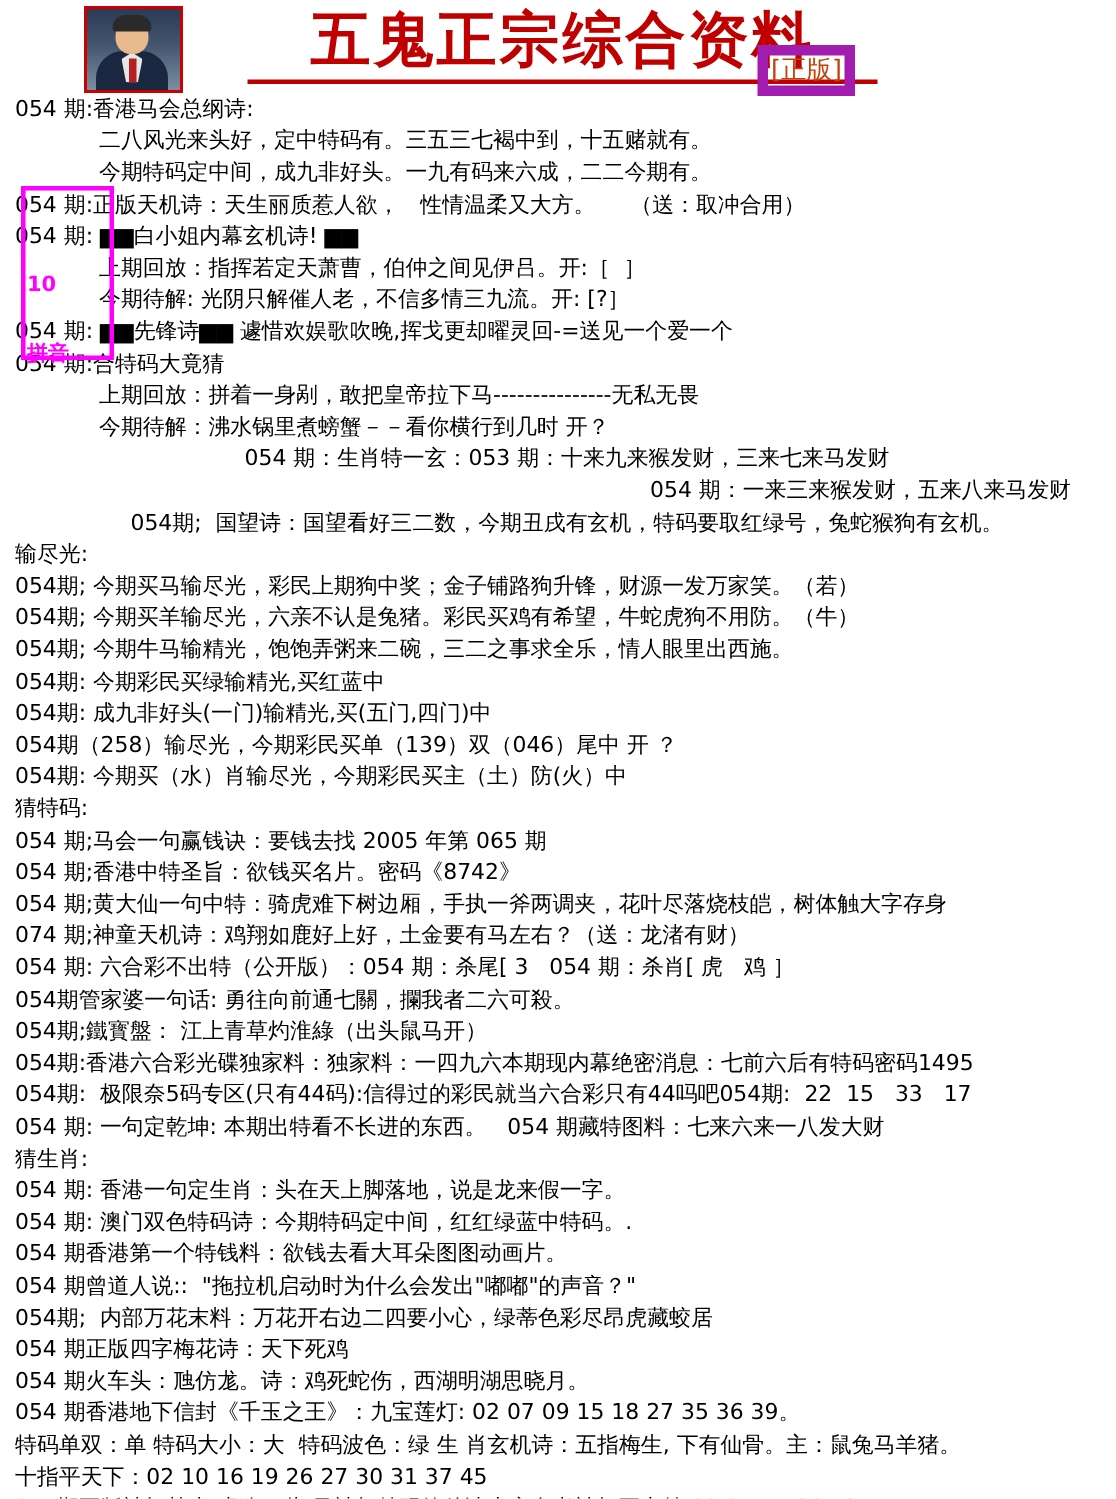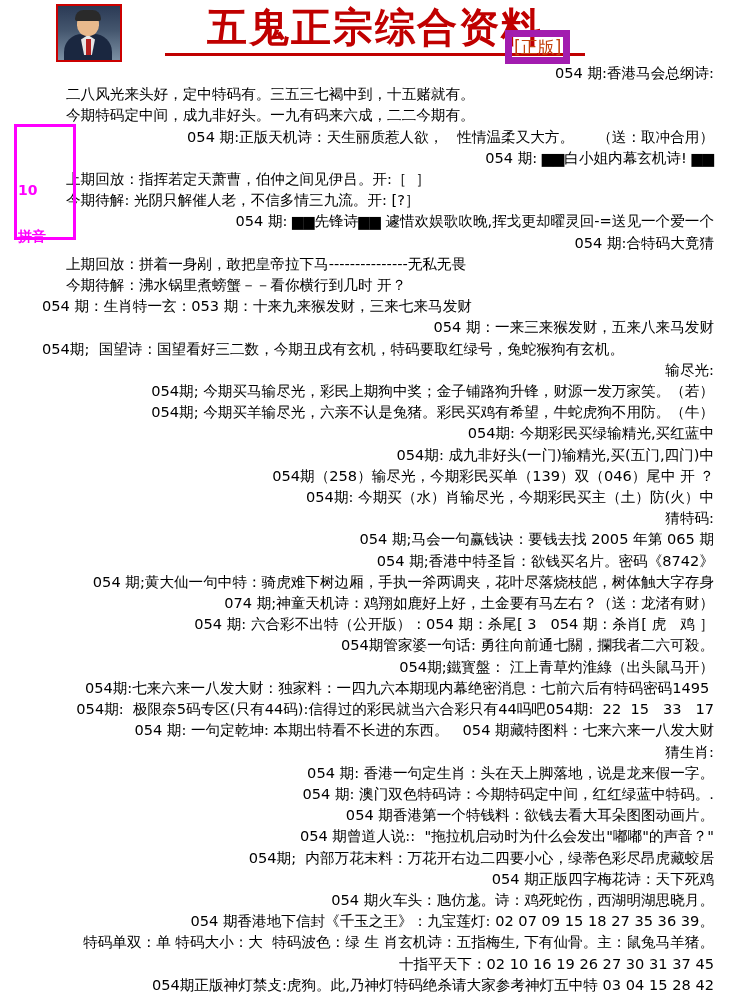--- a/index.html
+++ b/index.html
@@ -117,22 +117,22 @@
     position: relative;
     padding: 0 6px 0 6px;
     font-size: 14.6px;
     line-height: 21.2px;
   }
   .line {
     white-space: pre;
     font-size: 14.6px;
     line-height: 21.2px;
   }
-  .ind0 { padding-left: 4px; text-align: right; }
-  .ind1 { padding-left: 36px; }
+  .ind0 { padding-left: 4px; }
+  .ind1 { padding-left: 36px; text-align: center; }
   .ind2 { padding-left: 60px; }
   .ind4 { padding-left: 160px; text-align: right; }
   
   .hl-box {
     position: absolute;
     left: 14px;
     top: 124px;
     width: 56px;
     height: 110px;
     border: 3px solid #ff00ff;
@@ -181,33 +181,34 @@
       <div class="line ind0">054 期: ▆▆先锋诗▆▆ 遽惜欢娱歌吹晚,挥戈更却曜灵回-=送见一个爱一个</div>
       <div class="line ind0">054 期:合特码大竟猜</div>
       <div class="line ind2">上期回放：拼着一身剐，敢把皇帝拉下马---------------无私无畏</div>
       <div class="line ind2">今期待解：沸水锅里煮螃蟹－－看你横行到几时 开？</div>
       <div class="line ind1">054 期：生肖特一玄：053 期：十来九来猴发财，三来七来马发财</div>
       <div class="line ind4">054 期：一来三来猴发财，五来八来马发财</div>
       <div class="line ind1">054期;  国望诗：国望看好三二数，今期丑戌有玄机，特码要取红绿号，兔蛇猴狗有玄机。</div>
       <div class="line ind0">输尽光:</div>
       <div class="line ind0">054期; 今期买马输尽光，彩民上期狗中奖；金子铺路狗升锋，财源一发万家笑。（若）</div>
       <div class="line ind0">054期; 今期买羊输尽光，六亲不认是兔猪。彩民买鸡有希望，牛蛇虎狗不用防。（牛）</div>
+      <div class="line ind0">054期; 今期牛马输精光，饱饱弄粥来二碗，三二之事求全乐，情人眼里出西施。</div>
       <div class="line ind0">054期: 今期彩民买绿输精光,买红蓝中</div>
       <div class="line ind0">054期: 成九非好头(一门)输精光,买(五门,四门)中</div>
       <div class="line ind0">054期（258）输尽光，今期彩民买单（139）双（046）尾中 开 ？</div>
       <div class="line ind0">054期: 今期买（水）肖输尽光，今期彩民买主（土）防(火）中</div>
       <div class="line ind0">猜特码:</div>
       <div class="line ind0">054 期;马会一句赢钱诀：要钱去找 2005 年第 065 期</div>
       <div class="line ind0">054 期;香港中特圣旨：欲钱买名片。密码《8742》</div>
       <div class="line ind0">054 期;黄大仙一句中特：骑虎难下树边厢，手执一斧两调夹，花叶尽落烧枝皑，树体触大字存身</div>
       <div class="line ind0">074 期;神童天机诗：鸡翔如鹿好上好，土金要有马左右？（送：龙渚有财）</div>
       <div class="line ind0">054 期: 六合彩不出特（公开版）：054 期：杀尾[ 3   054 期：杀肖[ 虎   鸡 ］</div>
       <div class="line ind0">054期管家婆一句话: 勇往向前通七關，攔我者二六可殺。</div>
       <div class="line ind0">054期;鐵寳盤： 江上青草灼淮綠（出头鼠马开）</div>
-      <div class="line ind0">054期:七来六来一八发大财：独家料：一四九六本期现内幕绝密消息：七前六后有特码密码1495 </div>
+      <div class="line ind0">054期:香港六合彩光碟独家料：独家料：一四九六本期现内幕绝密消息：七前六后有特码密码1495 </div>
       <div class="line ind0">054期:  极限奈5码专区(只有44码):信得过的彩民就当六合彩只有44吗吧054期:  22  15   33   17</div>
       <div class="line ind0">054 期: 一句定乾坤: 本期出特看不长进的东西。   054 期藏特图料：七来六来一八发大财</div>
       <div class="line ind0">猜生肖:</div>
       <div class="line ind0">054 期: 香港一句定生肖：头在天上脚落地，说是龙来假一字。</div>
       <div class="line ind0">054 期: 澳门双色特码诗：今期特码定中间，红红绿蓝中特码。.</div>
       <div class="line ind0">054 期香港第一个特钱料：欲钱去看大耳朵图图动画片。</div>
       <div class="line ind0">054 期曾道人说::  "拖拉机启动时为什么会发出"嘟嘟"的声音？"</div>
       <div class="line ind0">054期;  内部万花末料：万花开右边二四要小心，绿蒂色彩尽昂虎藏蛟居</div>
       <div class="line ind0">054 期正版四字梅花诗：天下死鸡</div>
       <div class="line ind0">054 期火车头：虺仿尨。诗：鸡死蛇伤，西湖明湖思晓月。</div>

